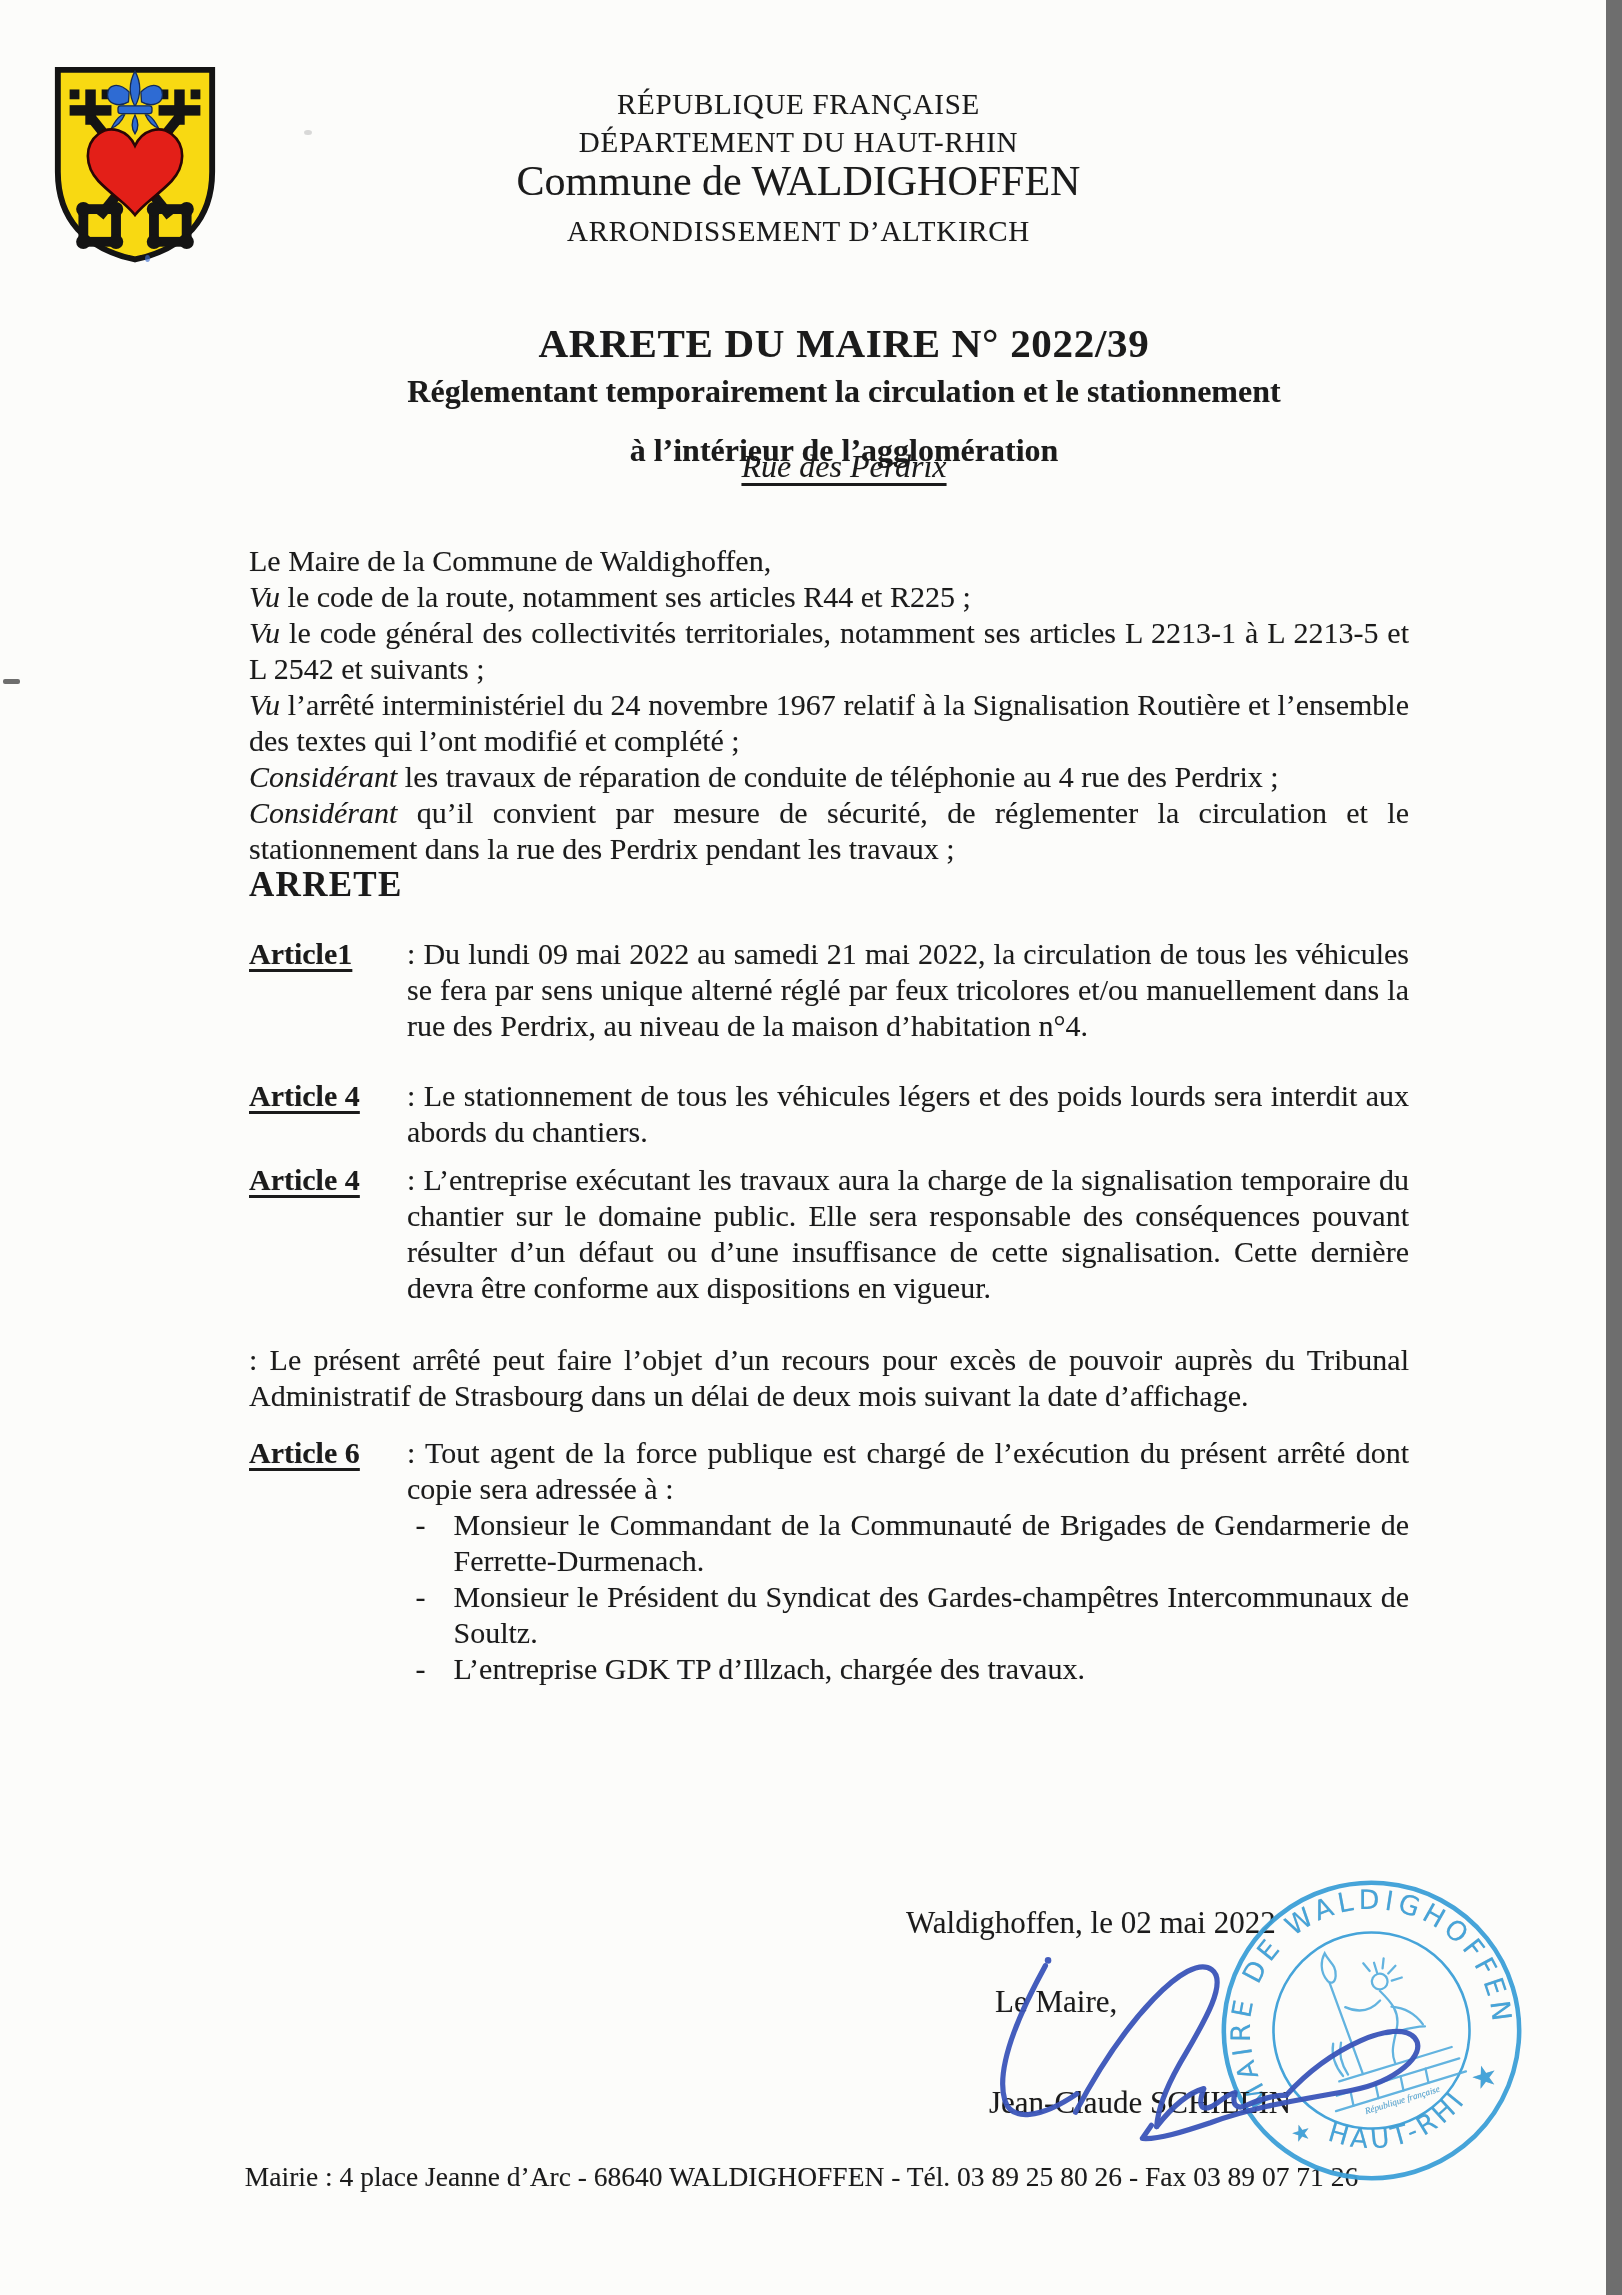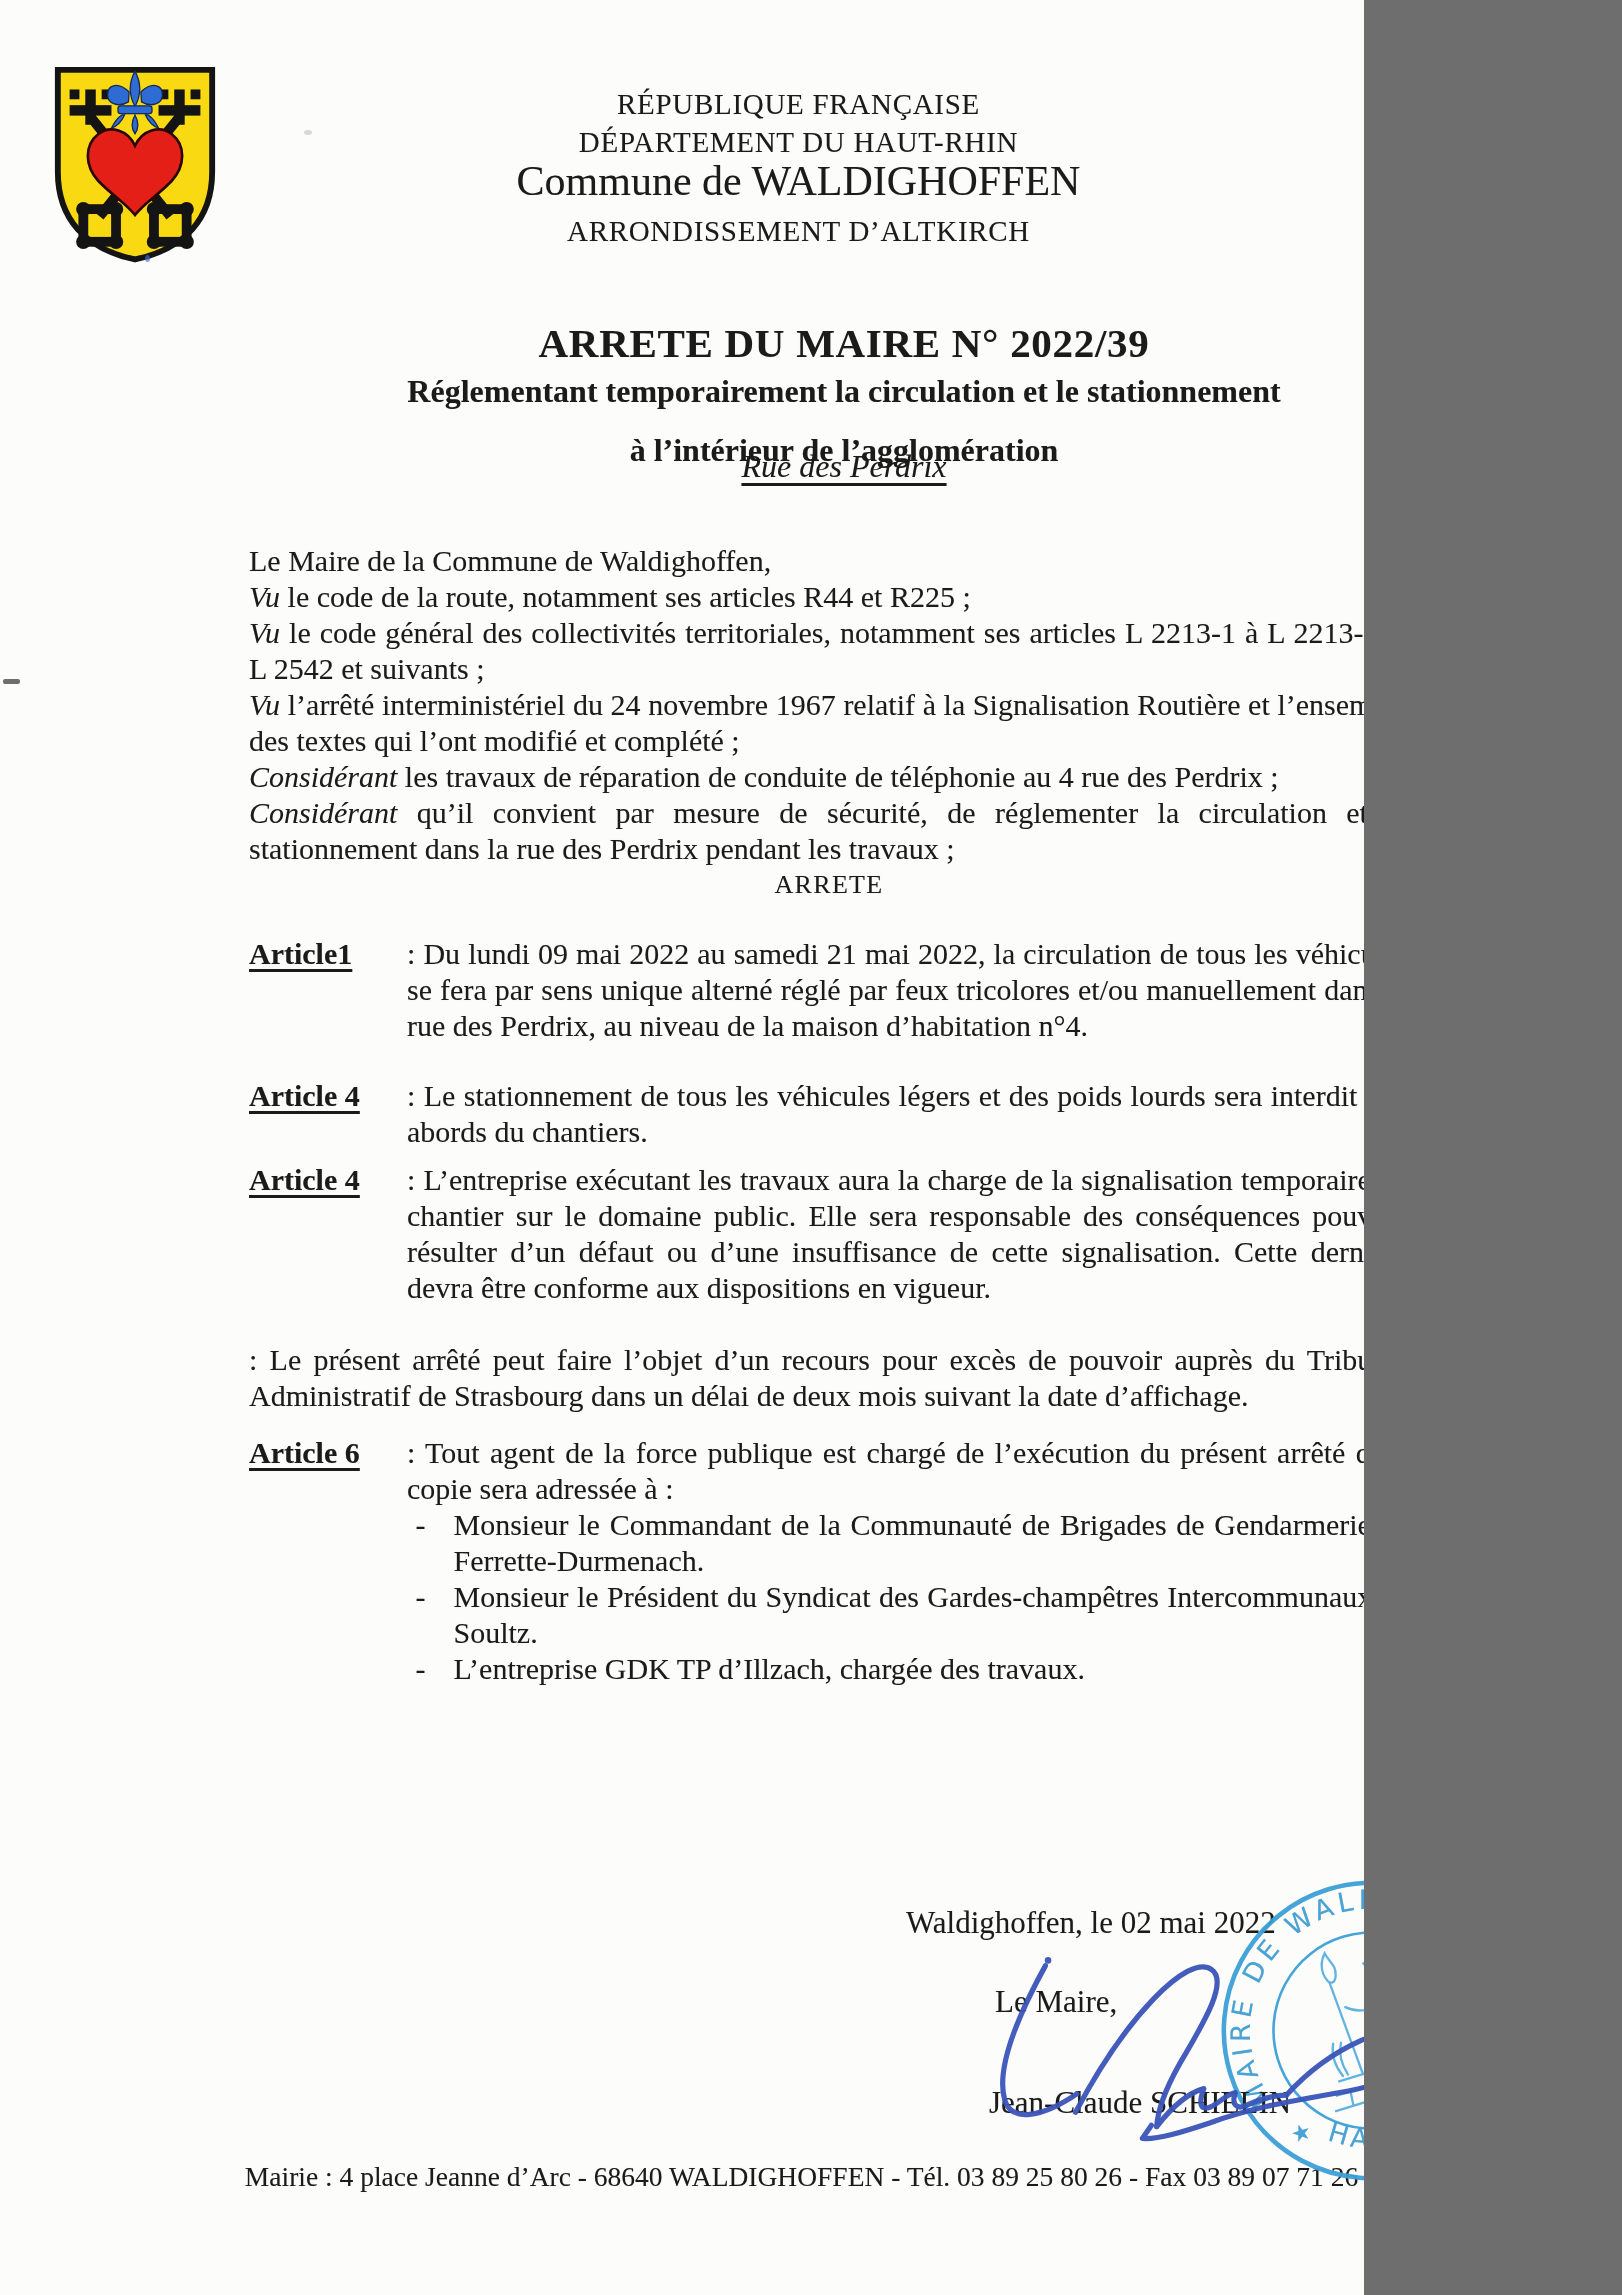--- a/index.html
+++ b/index.html
@@ -1,45 +1,46 @@
 <!DOCTYPE html>
 <html style="font-size:10.5px"><head>
 <meta charset="utf-8">
 <title>Arrêté du Maire</title>
 <style>
   html,body{margin:0;padding:0;background:#6e6e6e;}
   .page{
     position:relative;
-    width:1364px;height:2295px;
+    width:1598px;height:2295px;
     background:#fcfcfa;
     overflow:hidden;
     font-family:"Liberation Serif", serif;
     color:#1b1b1b;
     text-shadow:0 0 0.7px rgba(25,25,25,.28);
+    padding-left:8px;
   }
   .abs{position:absolute;}
   
   .hline{position:absolute;left:0;width:1597px;text-align:center;}
   .hdr-small{font-size:29px;letter-spacing:0.7px;}
   .hdr-commune{font-size:42px;}
   
   .tline{position:absolute;left:250px;width:1188px;text-align:center;font-weight:bold;}
   .t-main{font-size:41px;letter-spacing:0.7px;}
   .t-sub{font-size:32px;}
   .t-street{font-weight:normal;font-style:italic;text-decoration:underline;text-underline-offset:5.9px;text-decoration-thickness:2.6px;font-size:32px;}
   
   .doc-body{
     position:absolute;left:249px;top:543px;width:1160px;
     font-size:30px;line-height:36px;text-align:justify;
   }
   .doc-body p{margin:0;}
   .lead-it{font-style:italic;}
   .decree-heading{
-    margin:38px 0 0 0;text-align:center;font-weight:normal;
-    font-size:26px;letter-spacing:1.3px;line-height:36px;
+    margin:38px 0 0 0;text-align:left;font-weight:bold;
+    font-size:35px;letter-spacing:1.3px;line-height:36px;
   }
   .article{display:flex;}
   .article .alabel{flex:0 0 158px;font-weight:bold;}
   .article .alabel u{text-decoration-thickness:2.6px;text-underline-offset:5.2px;}
   .article .acol{flex:1;}
   .apar{text-align:justify;}
   .ditem{display:flex;margin-left:8.5px;}
   .ditem .dash{flex:0 0 38px;}
   .ditem .dtext{flex:1;text-align:justify;}
   

